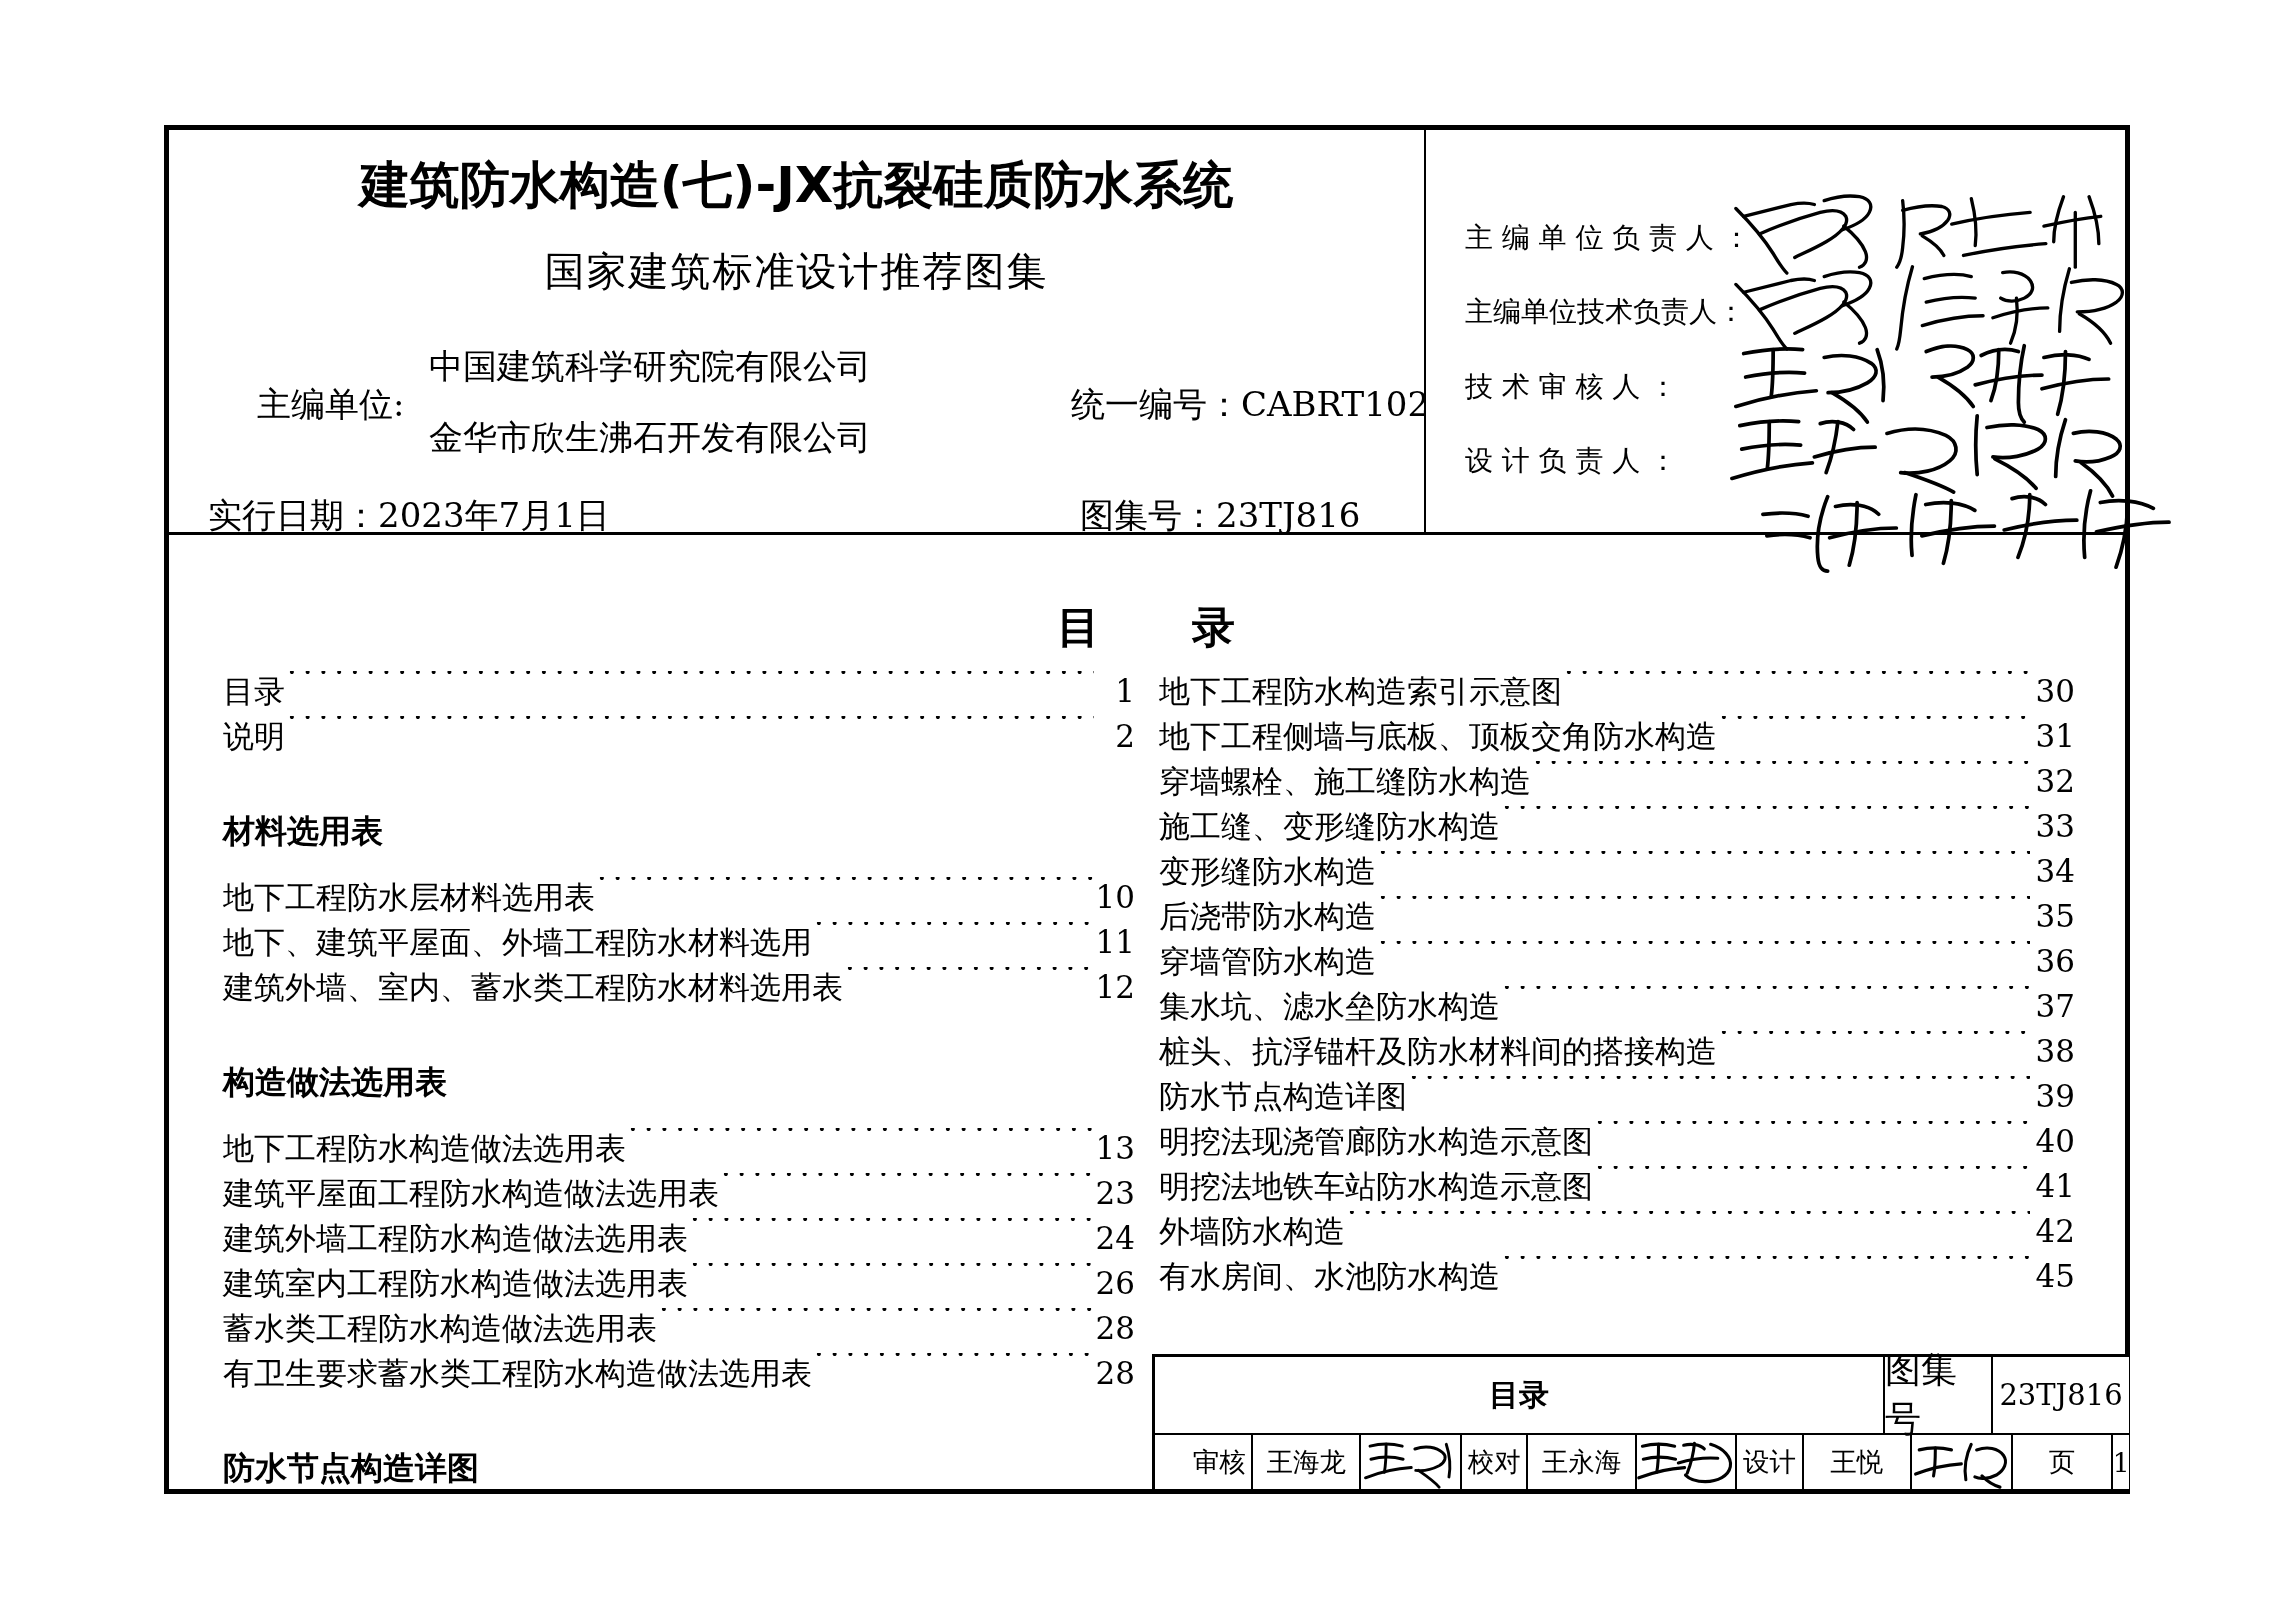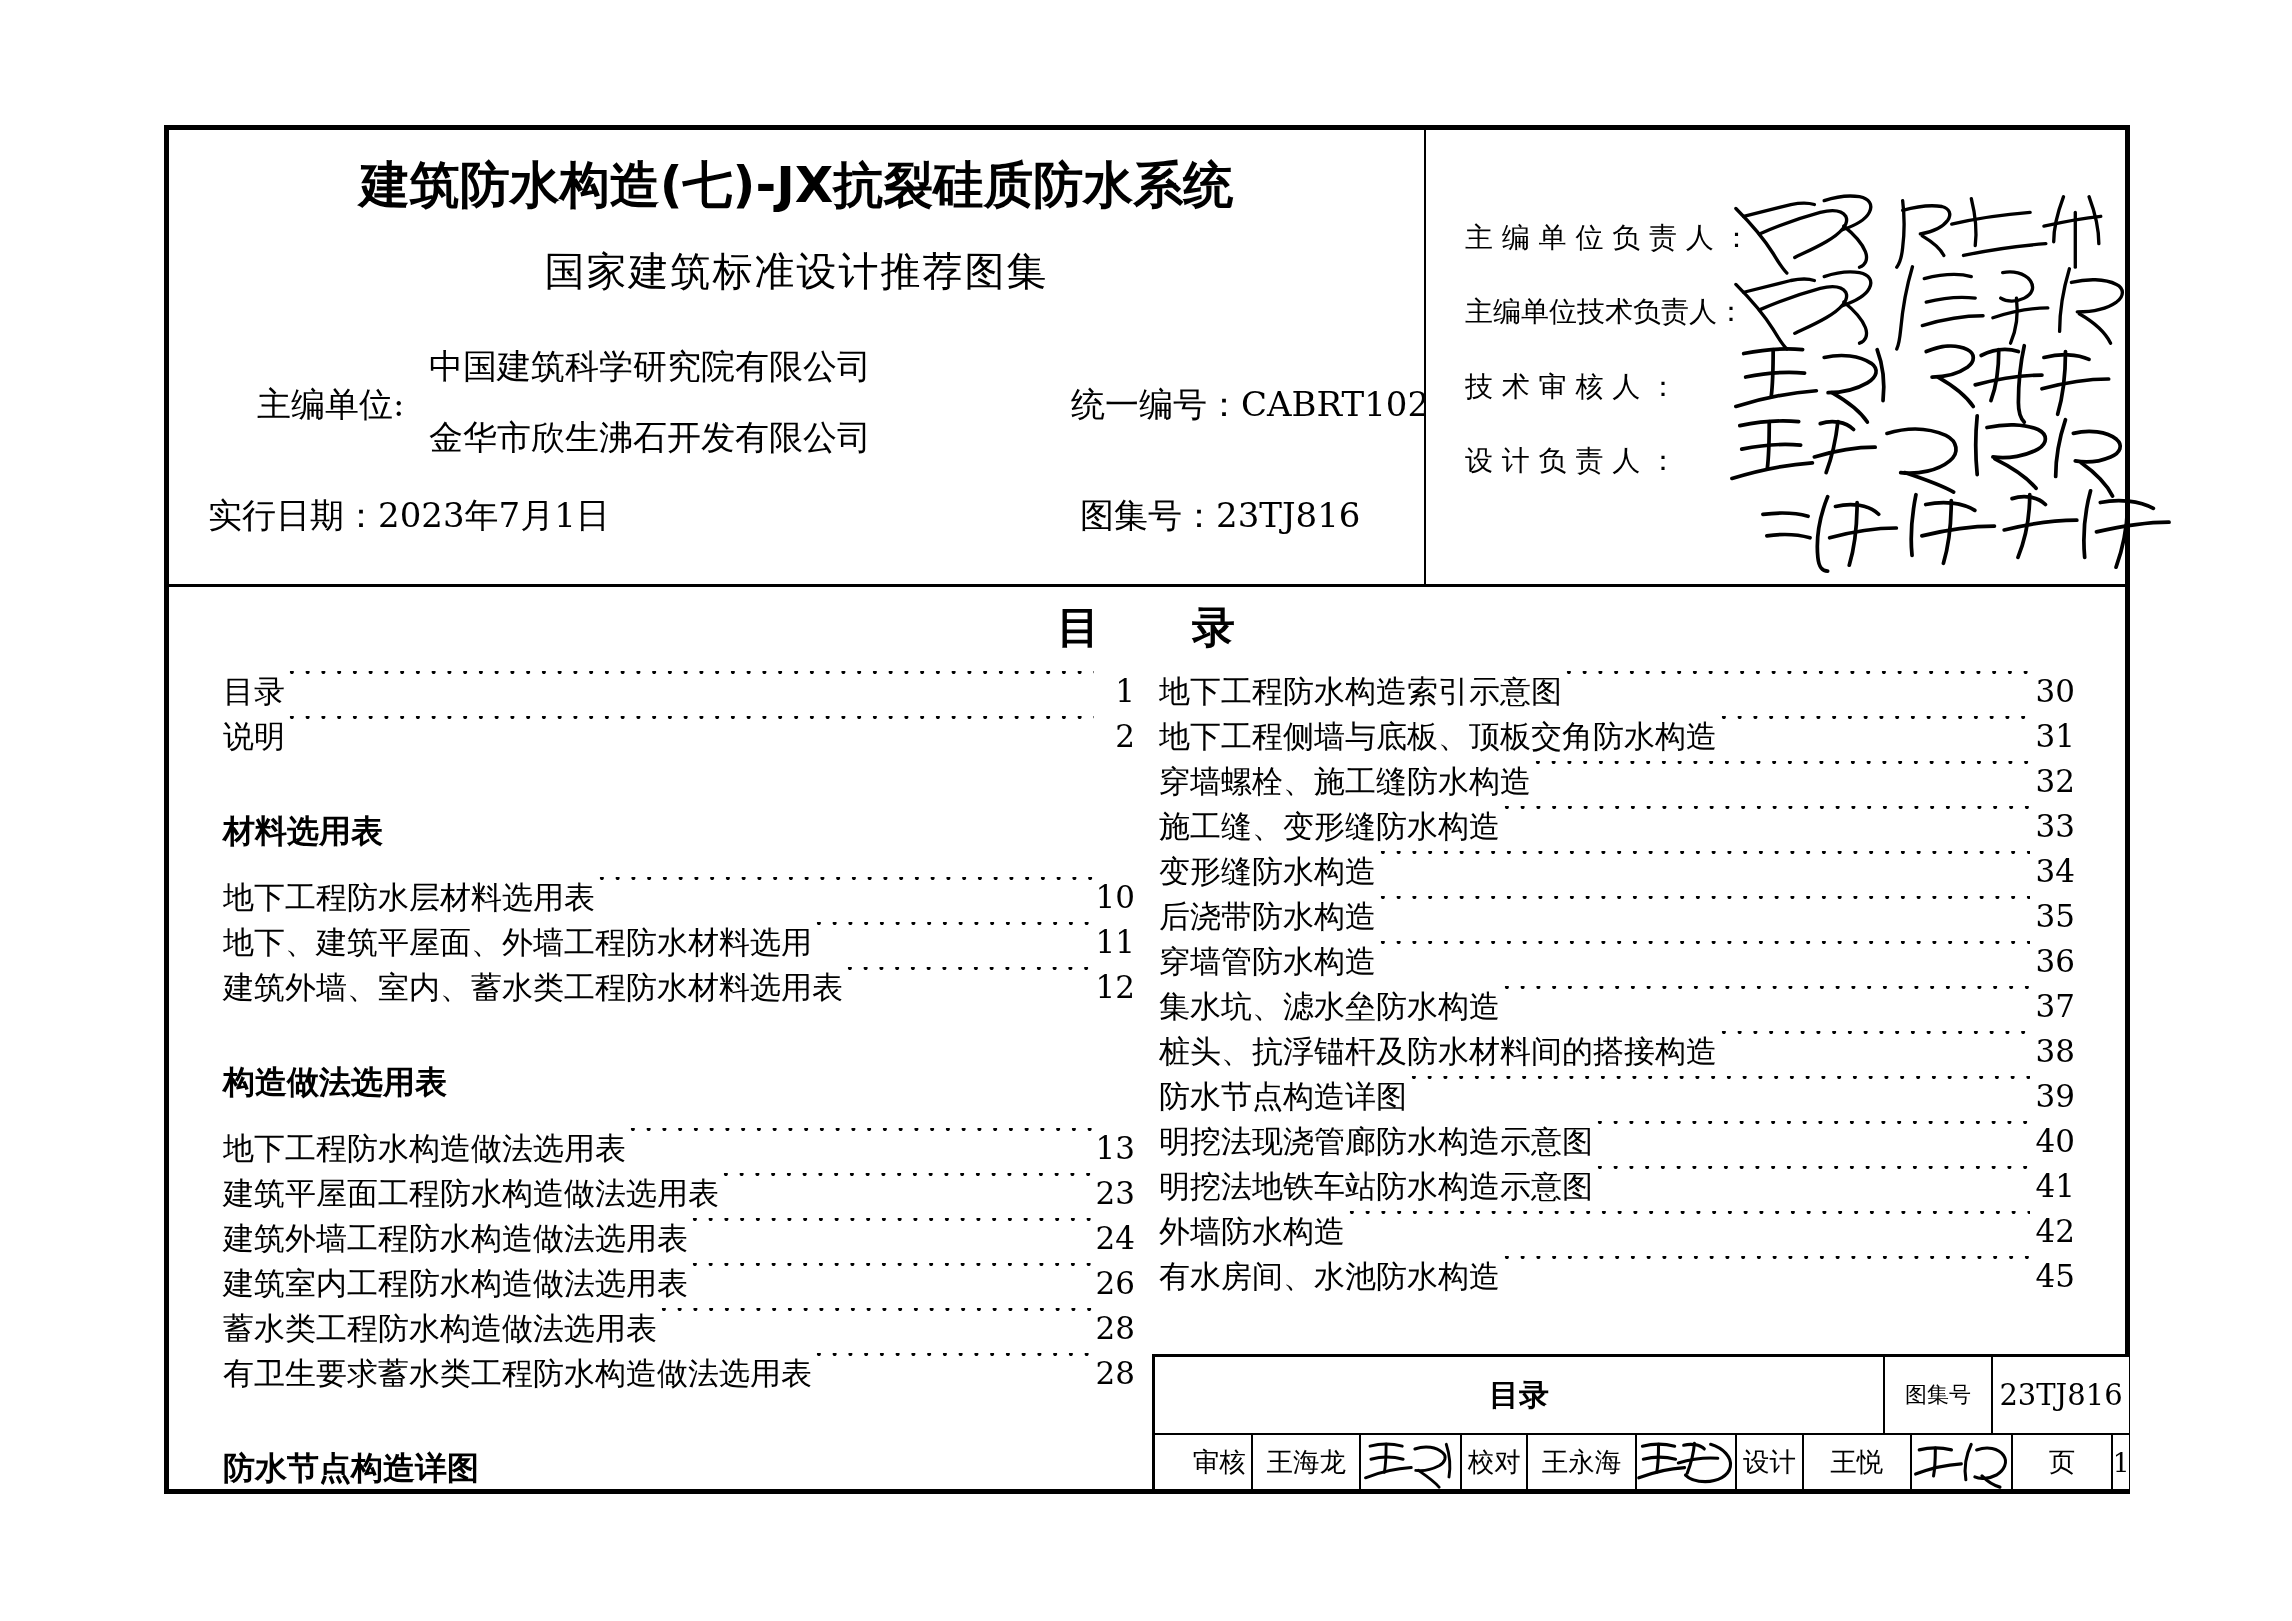--- a/index.html
+++ b/index.html
@@ -27,21 +27,21 @@
     box-sizing: border-box;
     background: #fff;
   }
 
   
   #header-band {
     position: absolute;
     left: 0;
     top: 0;
     right: 0;
-    height: 457px;
+    height: 405px;
     border-bottom: 3.9px solid #000;
     box-sizing: border-box;
     text-decoration: underline;
   }
   #header-left {
     position: absolute;
     left: 0; top: 0; bottom: 0;
     width: 1257px;
     border-right: 2.9px solid #000;
     box-sizing: border-box;
@@ -247,21 +247,21 @@
     font-size: 30px;
     border-right: 2px solid #000;
     box-sizing: border-box;
   }
   #tb-top-key {
     position: absolute;
     left: 730px; top: 0;
     width: 108px; height: 100%;
     display: flex; align-items: center; justify-content: center;
     font-family: Liberation Serif, serif;
-    font-size: 22px;
+    font-size: 36px;
     border-right: 2px solid #000;
     box-sizing: border-box;
   }
   #tb-top-val {
     position: absolute;
     left: 838px; top: 0; right: 0; height: 100%;
     display: flex; align-items: center; justify-content: center;
     font-family: "DejaVu Serif", "Liberation Serif", serif;
     font-size: 29px;
   }

